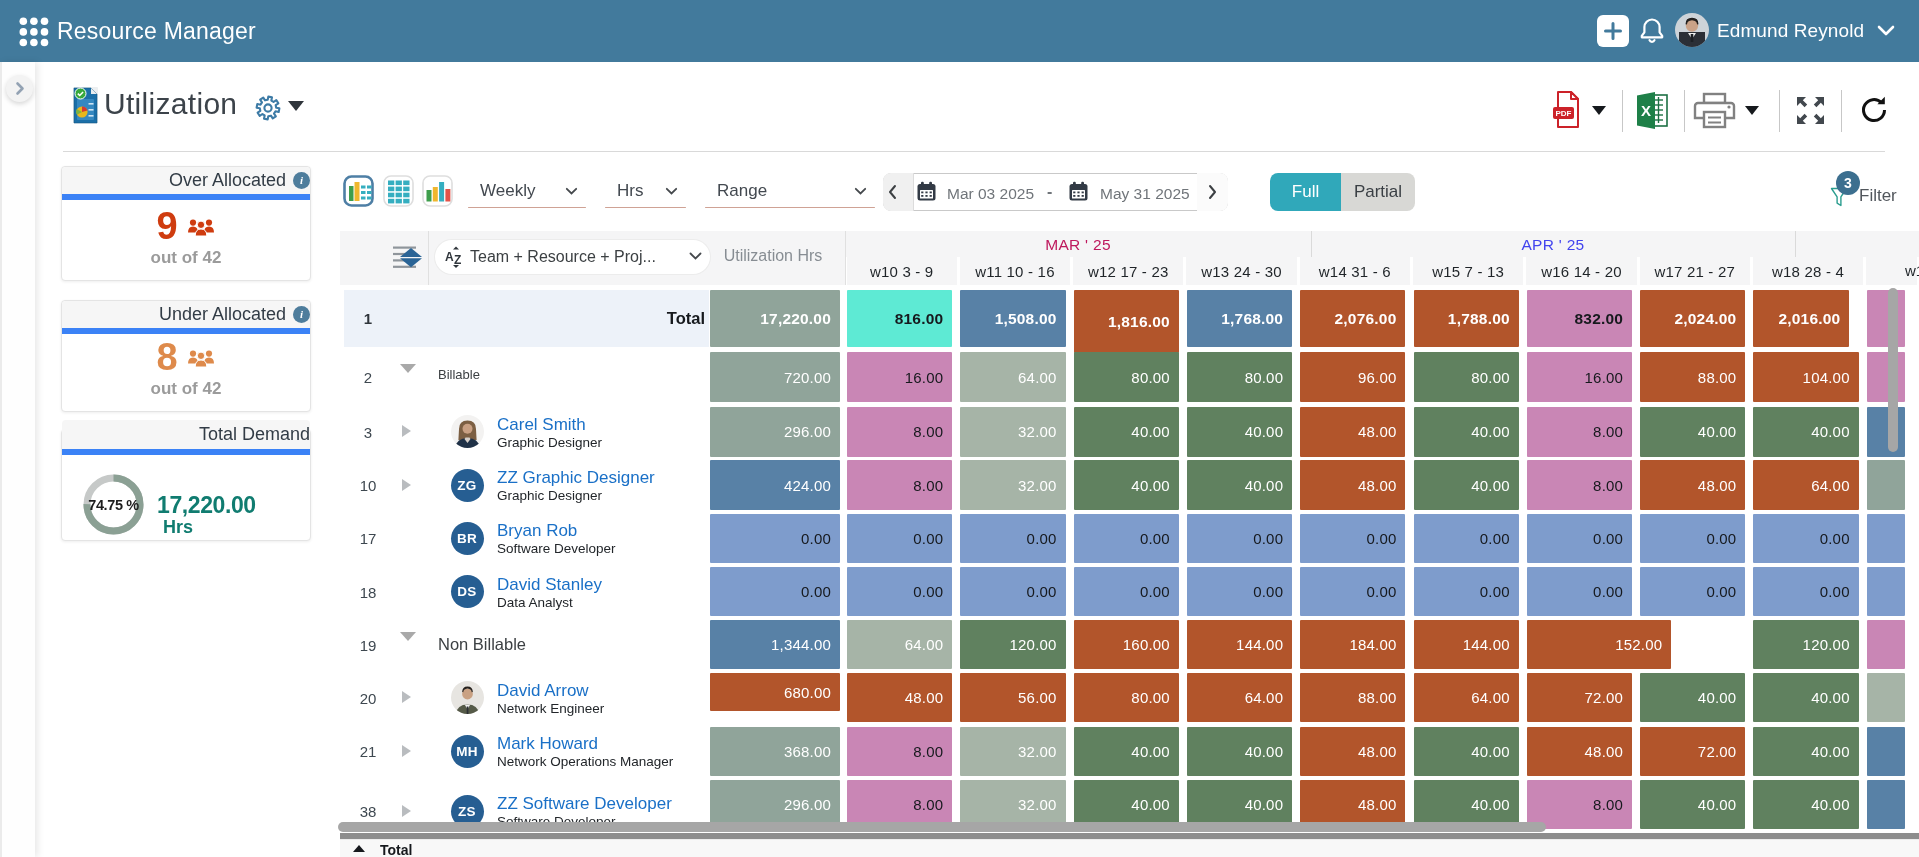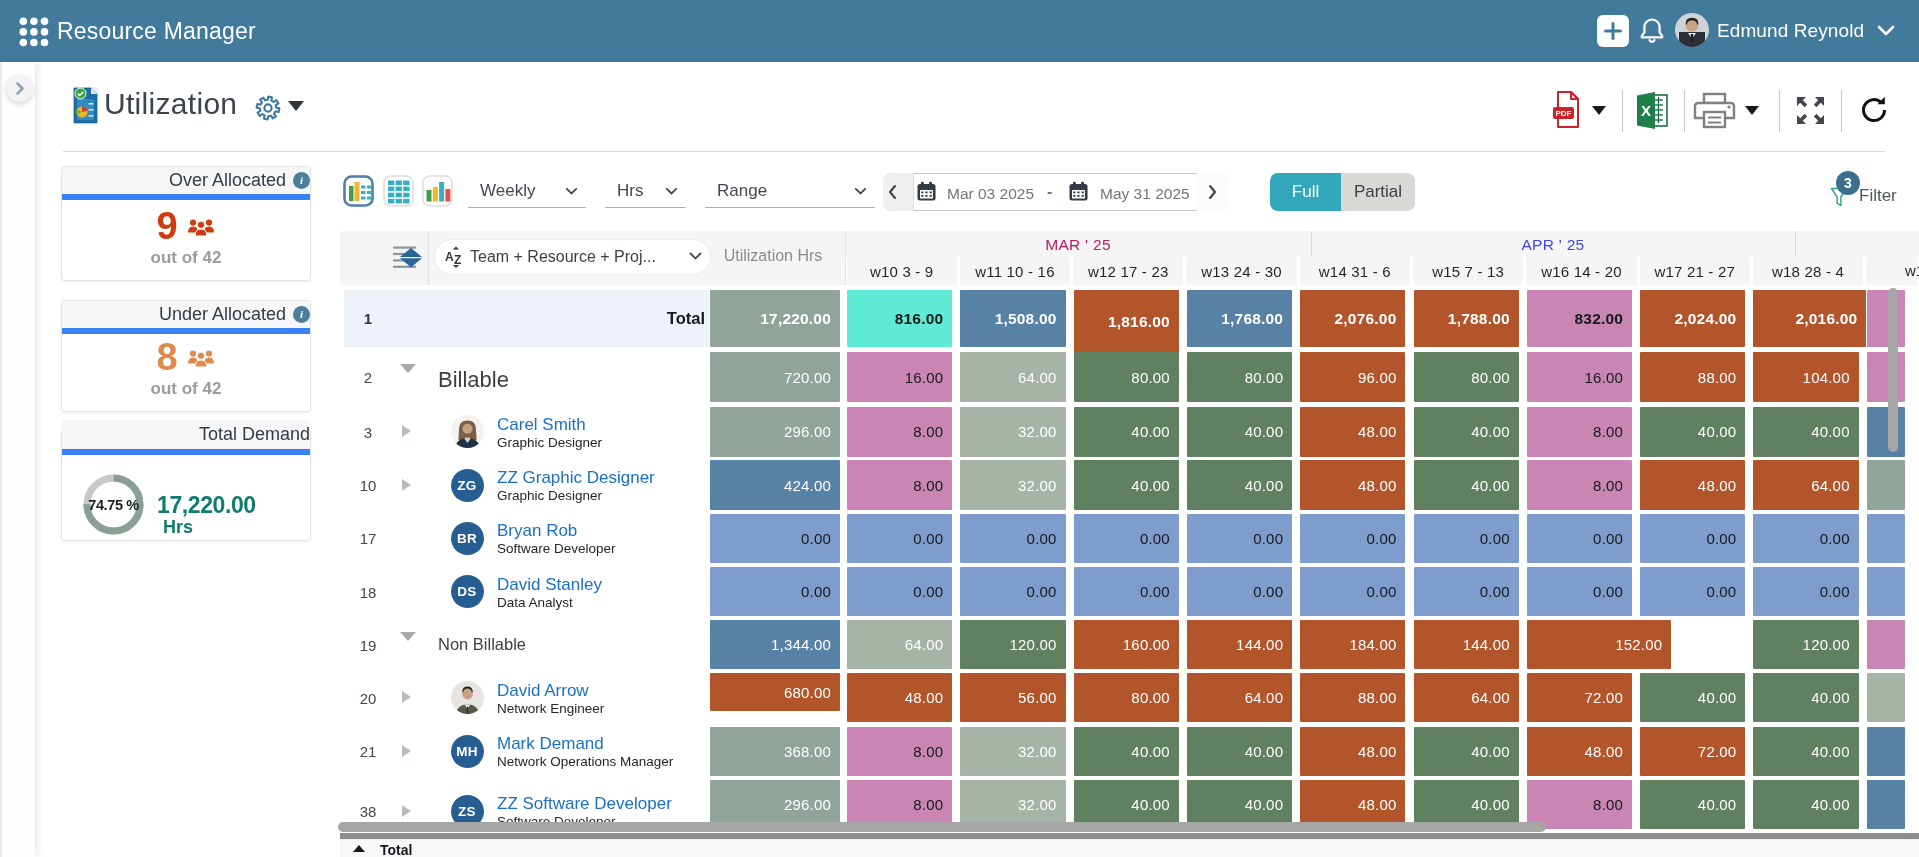--- a/index.html
+++ b/index.html
@@ -337,25 +337,25 @@
 <div class="abs" style="left:560px;top:309.0px;width:145px;text-align:right;font-size:16.5px;font-weight:bold;color:#16191d">Total</div>
 <div class="cell b" style="left:710px;top:290px;width:130px;height:57px;background:#90a49a">17,220.00</div>
 <div class="cell dark b" style="left:847.0px;top:290px;width:105.3px;height:57px;background:#5eead4">816.00</div>
 <div class="cell b" style="left:960.3px;top:290px;width:105.3px;height:57px;background:#5881a6">1,508.00</div>
 <div class="cell b" style="left:1073.6px;top:290px;width:105.3px;height:63px;background:#b2552b">1,816.00</div>
 <div class="cell b" style="left:1186.9px;top:290px;width:105.3px;height:57px;background:#5881a6">1,768.00</div>
 <div class="cell b" style="left:1300.2px;top:290px;width:105.3px;height:57px;background:#b2552b">2,076.00</div>
 <div class="cell b" style="left:1413.5px;top:290px;width:105.3px;height:57px;background:#b2552b">1,788.00</div>
 <div class="cell dark b" style="left:1526.8px;top:290px;width:105.3px;height:57px;background:#c986b5">832.00</div>
 <div class="cell b" style="left:1640.1px;top:290px;width:105.3px;height:57px;background:#b2552b">2,024.00</div>
-<div class="cell b" style="left:1753.4px;top:290px;width:113px;height:57px;background:#b2552b">2,016.00</div>
+<div class="cell b" style="left:1753.4px;top:290px;width:96px;height:57px;background:#b2552b">2,016.00</div>
 <div class="cell dark b" style="left:1866.7px;top:290px;width:38.3px;height:57px;background:#c986b5"></div>
 <div class="num" style="left:340px;top:369.0px">2</div>
 <div class="tri-d" style="left:400px;top:364.0px"></div>
-<div class="abs" style="left:438px;top:367.0px;font-size:22px;color:#3c4043">Billable</div>
+<div class="abs" style="left:438px;top:367.0px;font-size:13px;color:#3c4043">Billable</div>
 <div class="cell" style="left:710px;top:352px;width:130px;height:50px;background:#90a49a">720.00</div>
 <div class="cell dark" style="left:847.0px;top:352px;width:105.3px;height:50px;background:#c986b5">16.00</div>
 <div class="cell" style="left:960.3px;top:352px;width:105.3px;height:50px;background:#a6b4a7">64.00</div>
 <div class="cell" style="left:1073.6px;top:352px;width:105.3px;height:50px;background:#60815f">80.00</div>
 <div class="cell" style="left:1186.9px;top:352px;width:105.3px;height:50px;background:#60815f">80.00</div>
 <div class="cell" style="left:1300.2px;top:352px;width:105.3px;height:50px;background:#b2552b">96.00</div>
 <div class="cell" style="left:1413.5px;top:352px;width:105.3px;height:50px;background:#60815f">80.00</div>
 <div class="cell dark" style="left:1526.8px;top:352px;width:105.3px;height:50px;background:#c986b5">16.00</div>
 <div class="cell" style="left:1640.1px;top:352px;width:105.3px;height:50px;background:#b2552b">88.00</div>
 <div class="cell" style="left:1753.4px;top:352px;width:105.3px;height:50px;background:#b2552b">104.00</div>
@@ -475,21 +475,21 @@
 <div class="cell" style="left:1186.9px;top:673px;width:105.3px;height:49px;background:#b2552b">64.00</div>
 <div class="cell" style="left:1300.2px;top:673px;width:105.3px;height:49px;background:#b2552b">88.00</div>
 <div class="cell" style="left:1413.5px;top:673px;width:105.3px;height:49px;background:#b2552b">64.00</div>
 <div class="cell" style="left:1526.8px;top:673px;width:105.3px;height:49px;background:#b2552b">72.00</div>
 <div class="cell" style="left:1640.1px;top:673px;width:105.3px;height:49px;background:#60815f">40.00</div>
 <div class="cell" style="left:1753.4px;top:673px;width:105.3px;height:49px;background:#60815f">40.00</div>
 <div class="cell" style="left:1866.7px;top:673px;width:38.3px;height:49px;background:#a6b4a7"></div>
 <div class="num" style="left:340px;top:743.2px">21</div>
 <div class="tri-r" style="left:402px;top:744.8px"></div>
 <div class="avi" style="left:450.5px;top:734.8px">MH</div>
-<div class="nm" style="left:497px;top:734.2px">Mark Demand</div>
+<div class="nm" style="left:497px;top:734.2px">Mark Howard</div>
 <div class="rl" style="left:497px;top:754.2px">Network Operations Manager</div>
 <div class="cell" style="left:710px;top:726.5px;width:130px;height:49.5px;background:#90a49a">368.00</div>
 <div class="cell dark" style="left:847.0px;top:726.5px;width:105.3px;height:49.5px;background:#c986b5">8.00</div>
 <div class="cell" style="left:960.3px;top:726.5px;width:105.3px;height:49.5px;background:#a6b4a7">32.00</div>
 <div class="cell" style="left:1073.6px;top:726.5px;width:105.3px;height:49.5px;background:#60815f">40.00</div>
 <div class="cell" style="left:1186.9px;top:726.5px;width:105.3px;height:49.5px;background:#60815f">40.00</div>
 <div class="cell" style="left:1300.2px;top:726.5px;width:105.3px;height:49.5px;background:#b2552b">48.00</div>
 <div class="cell" style="left:1413.5px;top:726.5px;width:105.3px;height:49.5px;background:#60815f">40.00</div>
 <div class="cell" style="left:1526.8px;top:726.5px;width:105.3px;height:49.5px;background:#b2552b">48.00</div>
 <div class="cell" style="left:1640.1px;top:726.5px;width:105.3px;height:49.5px;background:#b2552b">72.00</div>

